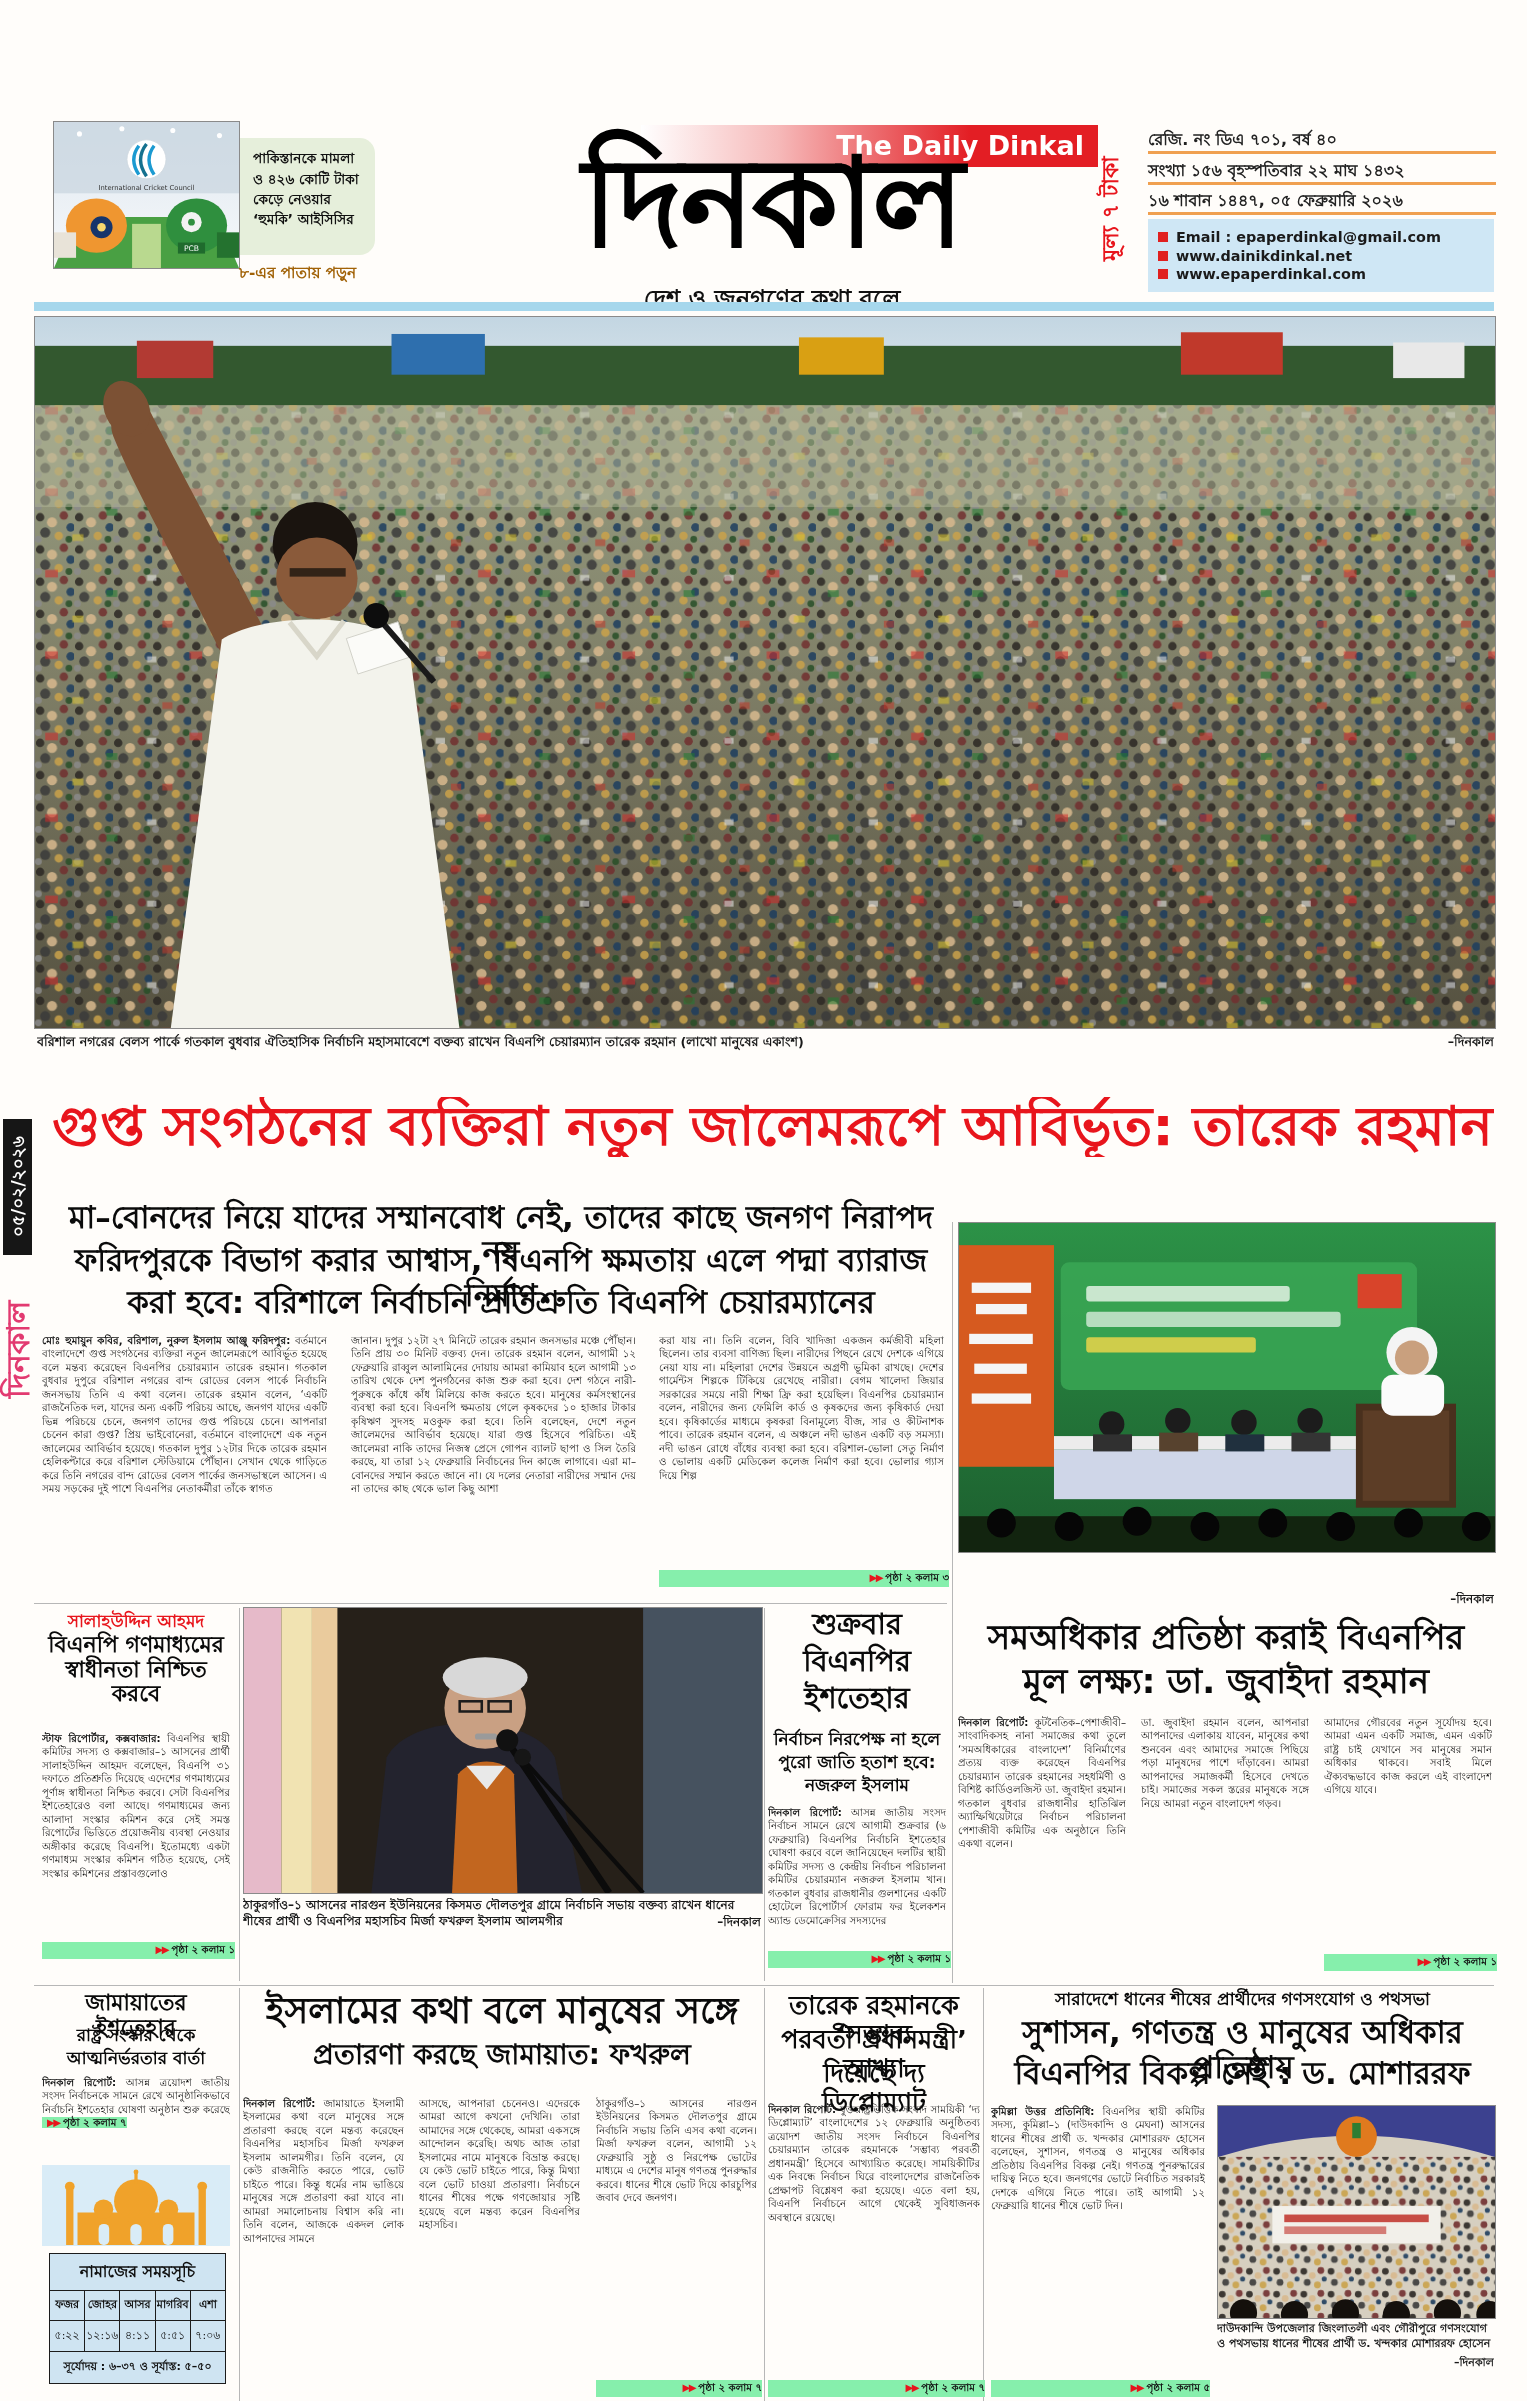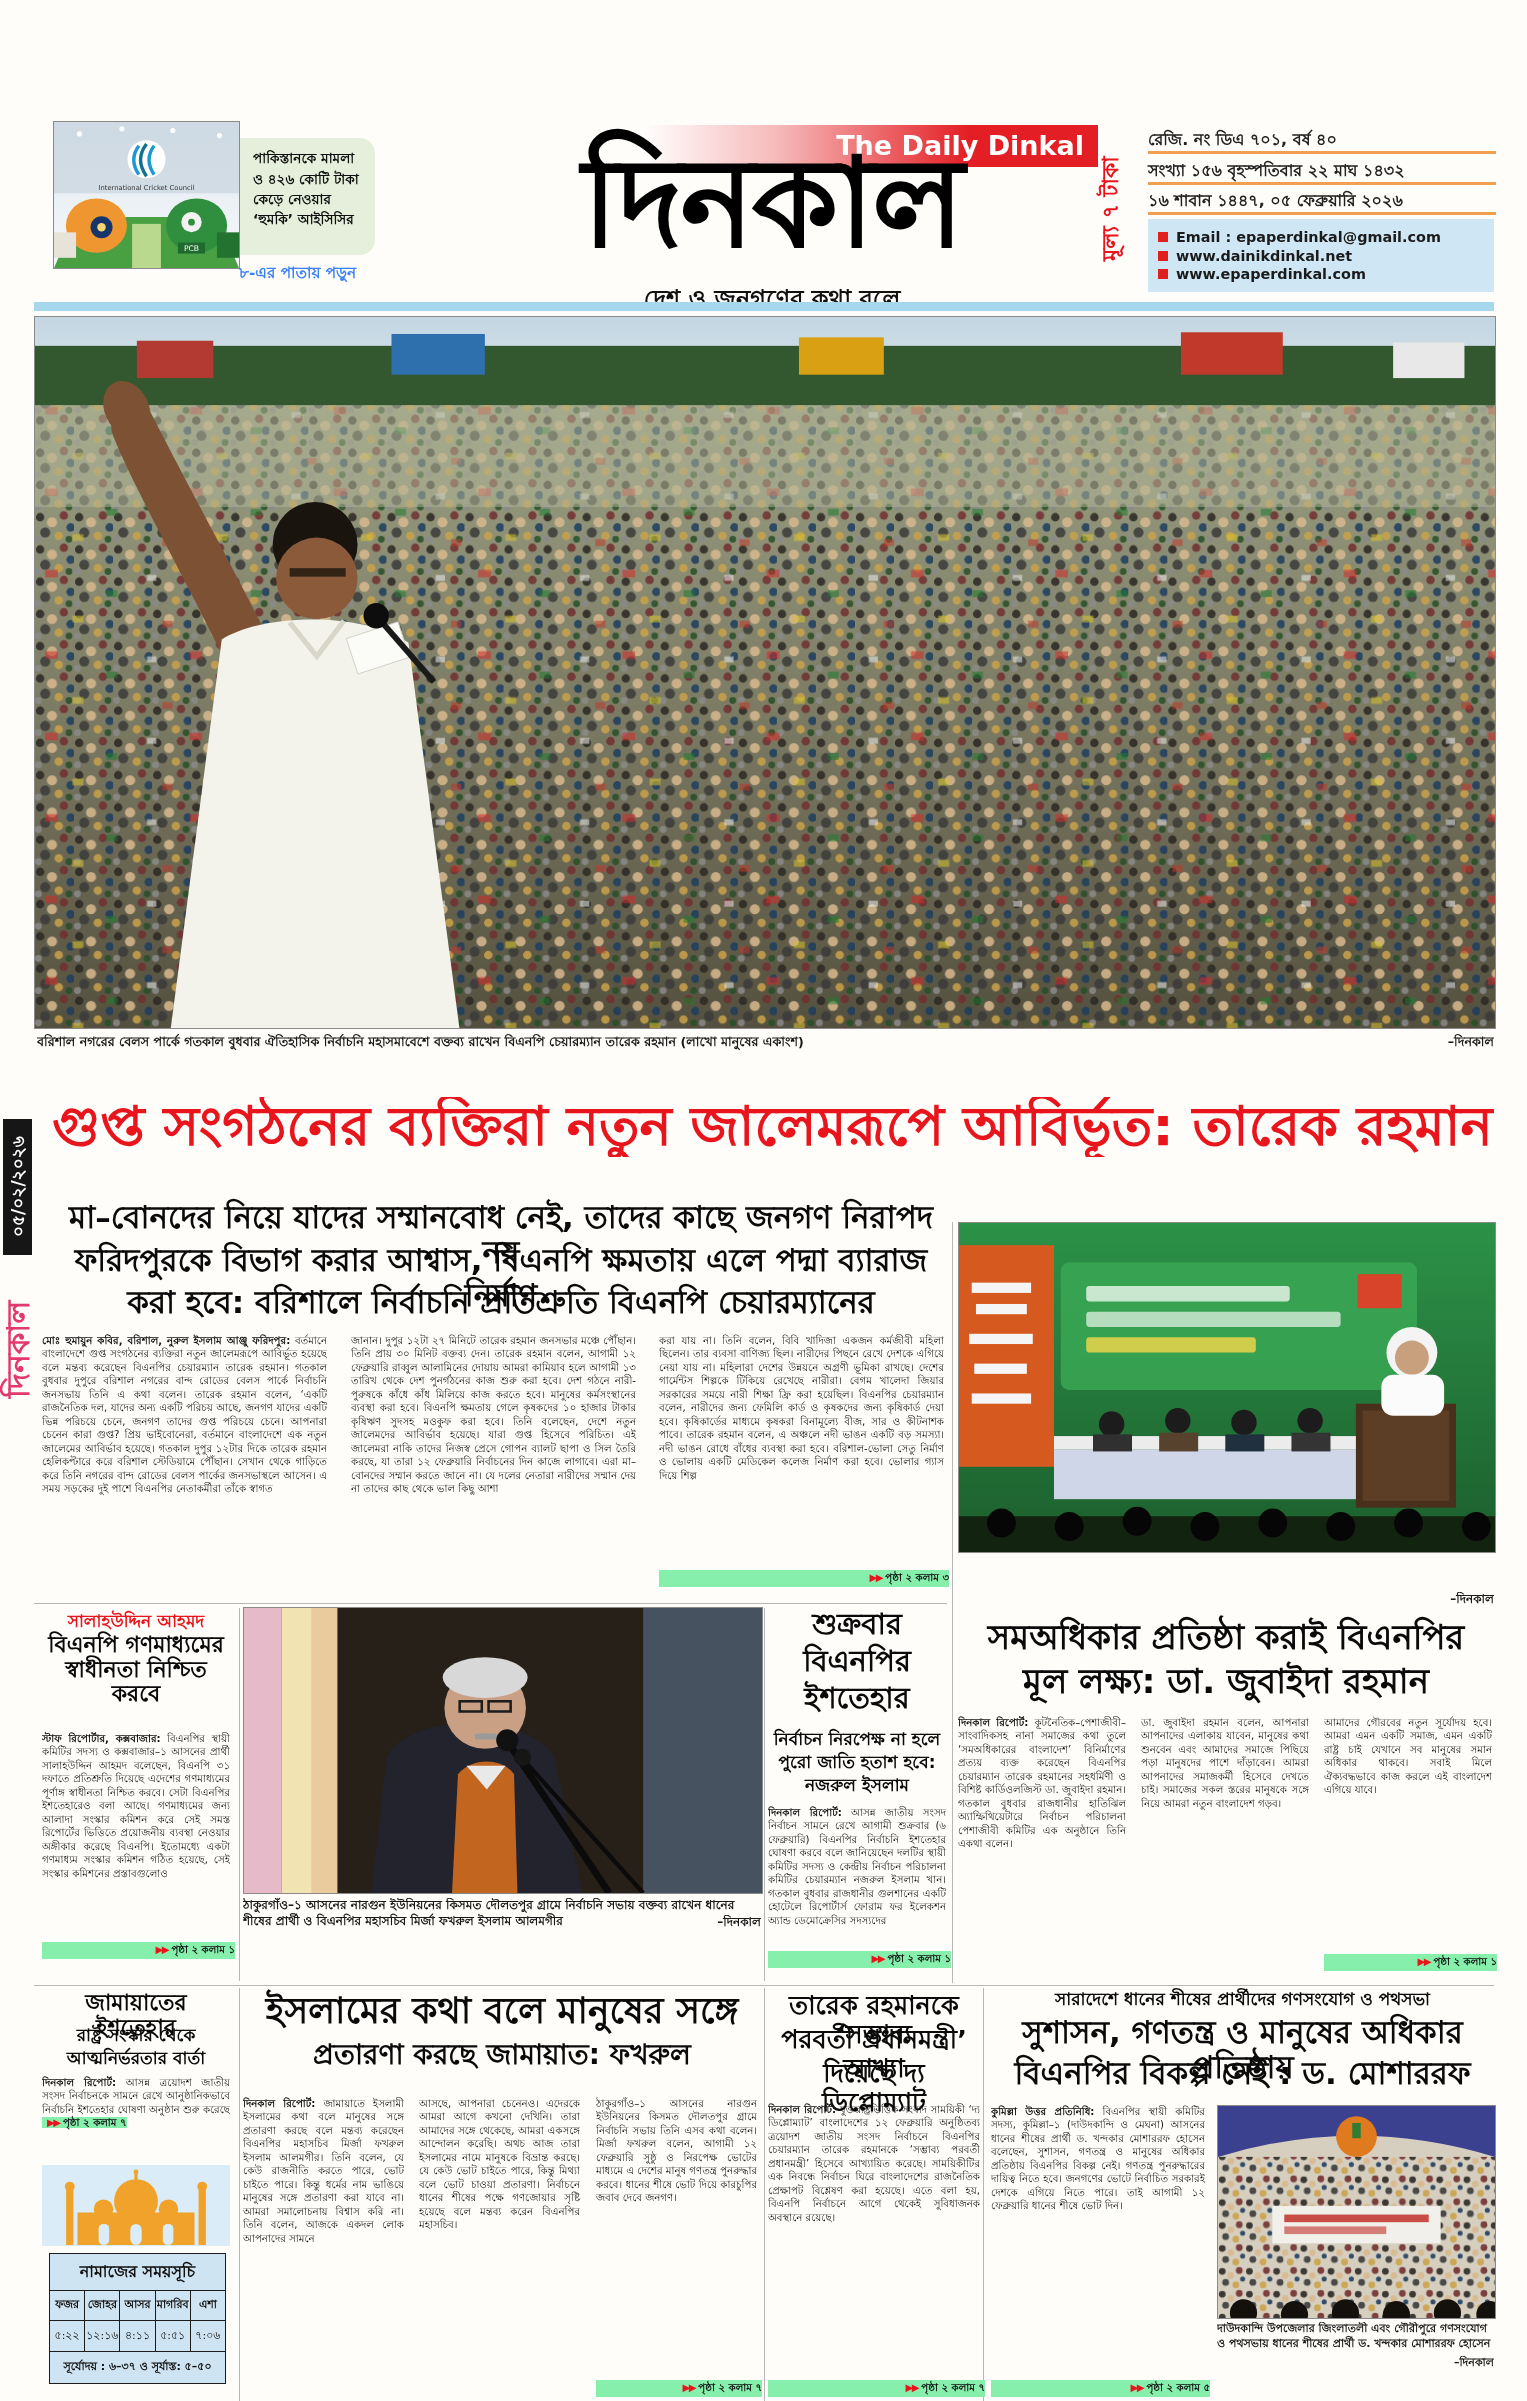--- a/index.html
+++ b/index.html
@@ -24,21 +24,21 @@
   .mast-logo{font-size:124px;font-weight:900;line-height:1.15;letter-spacing:-2.5px;color:#000;white-space:nowrap}
   .banner{background:linear-gradient(90deg,#ffffff 0%,#f6b9b9 30%,#e31e24 72%);color:#fff;
           font-weight:800;font-size:27px;line-height:42px;text-align:right;padding-right:13.6px}
   .infoline{font-size:16px;font-weight:700;color:#222;white-space:nowrap}
   .ohr{position:absolute;height:2.5px;background:#f0a050}
   .contact{background:#cfe7f5;padding:7.6px 10.2px;font-size:14.4px;font-weight:600;color:#1b1b1b}
   .contact .row{display:flex;align-items:center;margin:2.5px 0;white-space:nowrap}
   .sq{display:inline-block;width:10.2px;height:10.2px;background:#e0201f;margin-right:7.6px;flex:0 0 auto}
   .promo-box{background:#e6efdb;border-radius:15.3px}
   .promo-h{font-size:13.6px;font-weight:700;line-height:1.5;color:#101010}
-  .pgref{font-size:15.3px;font-weight:800;color:#3b82f6}
+  .pgref{font-size:15.3px;font-weight:800;color:#a16207}
   .prayer{border:1.7px solid #1c1c1c;background:#cfe4f2;color:#101010}
   .prayer .t{font-size:16px;font-weight:800;text-align:center;border-bottom:1.7px solid #1c1c1c;padding:5.1px 0 4.2px}
   .prayer .rowc{display:flex}
   .prayer .c{flex:1;text-align:center;font-size:11px;padding:5.1px 0;border-right:1.3px solid #1c1c1c}
   .prayer .c:last-child{border-right:none}
   .prayer .hd .c{font-weight:700;border-bottom:1.3px solid #1c1c1c}
   .prayer .tm .c{border-bottom:1.7px solid #1c1c1c}
   .prayer .ft{font-size:11px;font-weight:700;text-align:center;padding:6px 0}
   .kicker{font-weight:700;color:#e8151c;text-align:center}
   .railbox{background:#161616;color:#fff;font-weight:700;font-size:17px}

